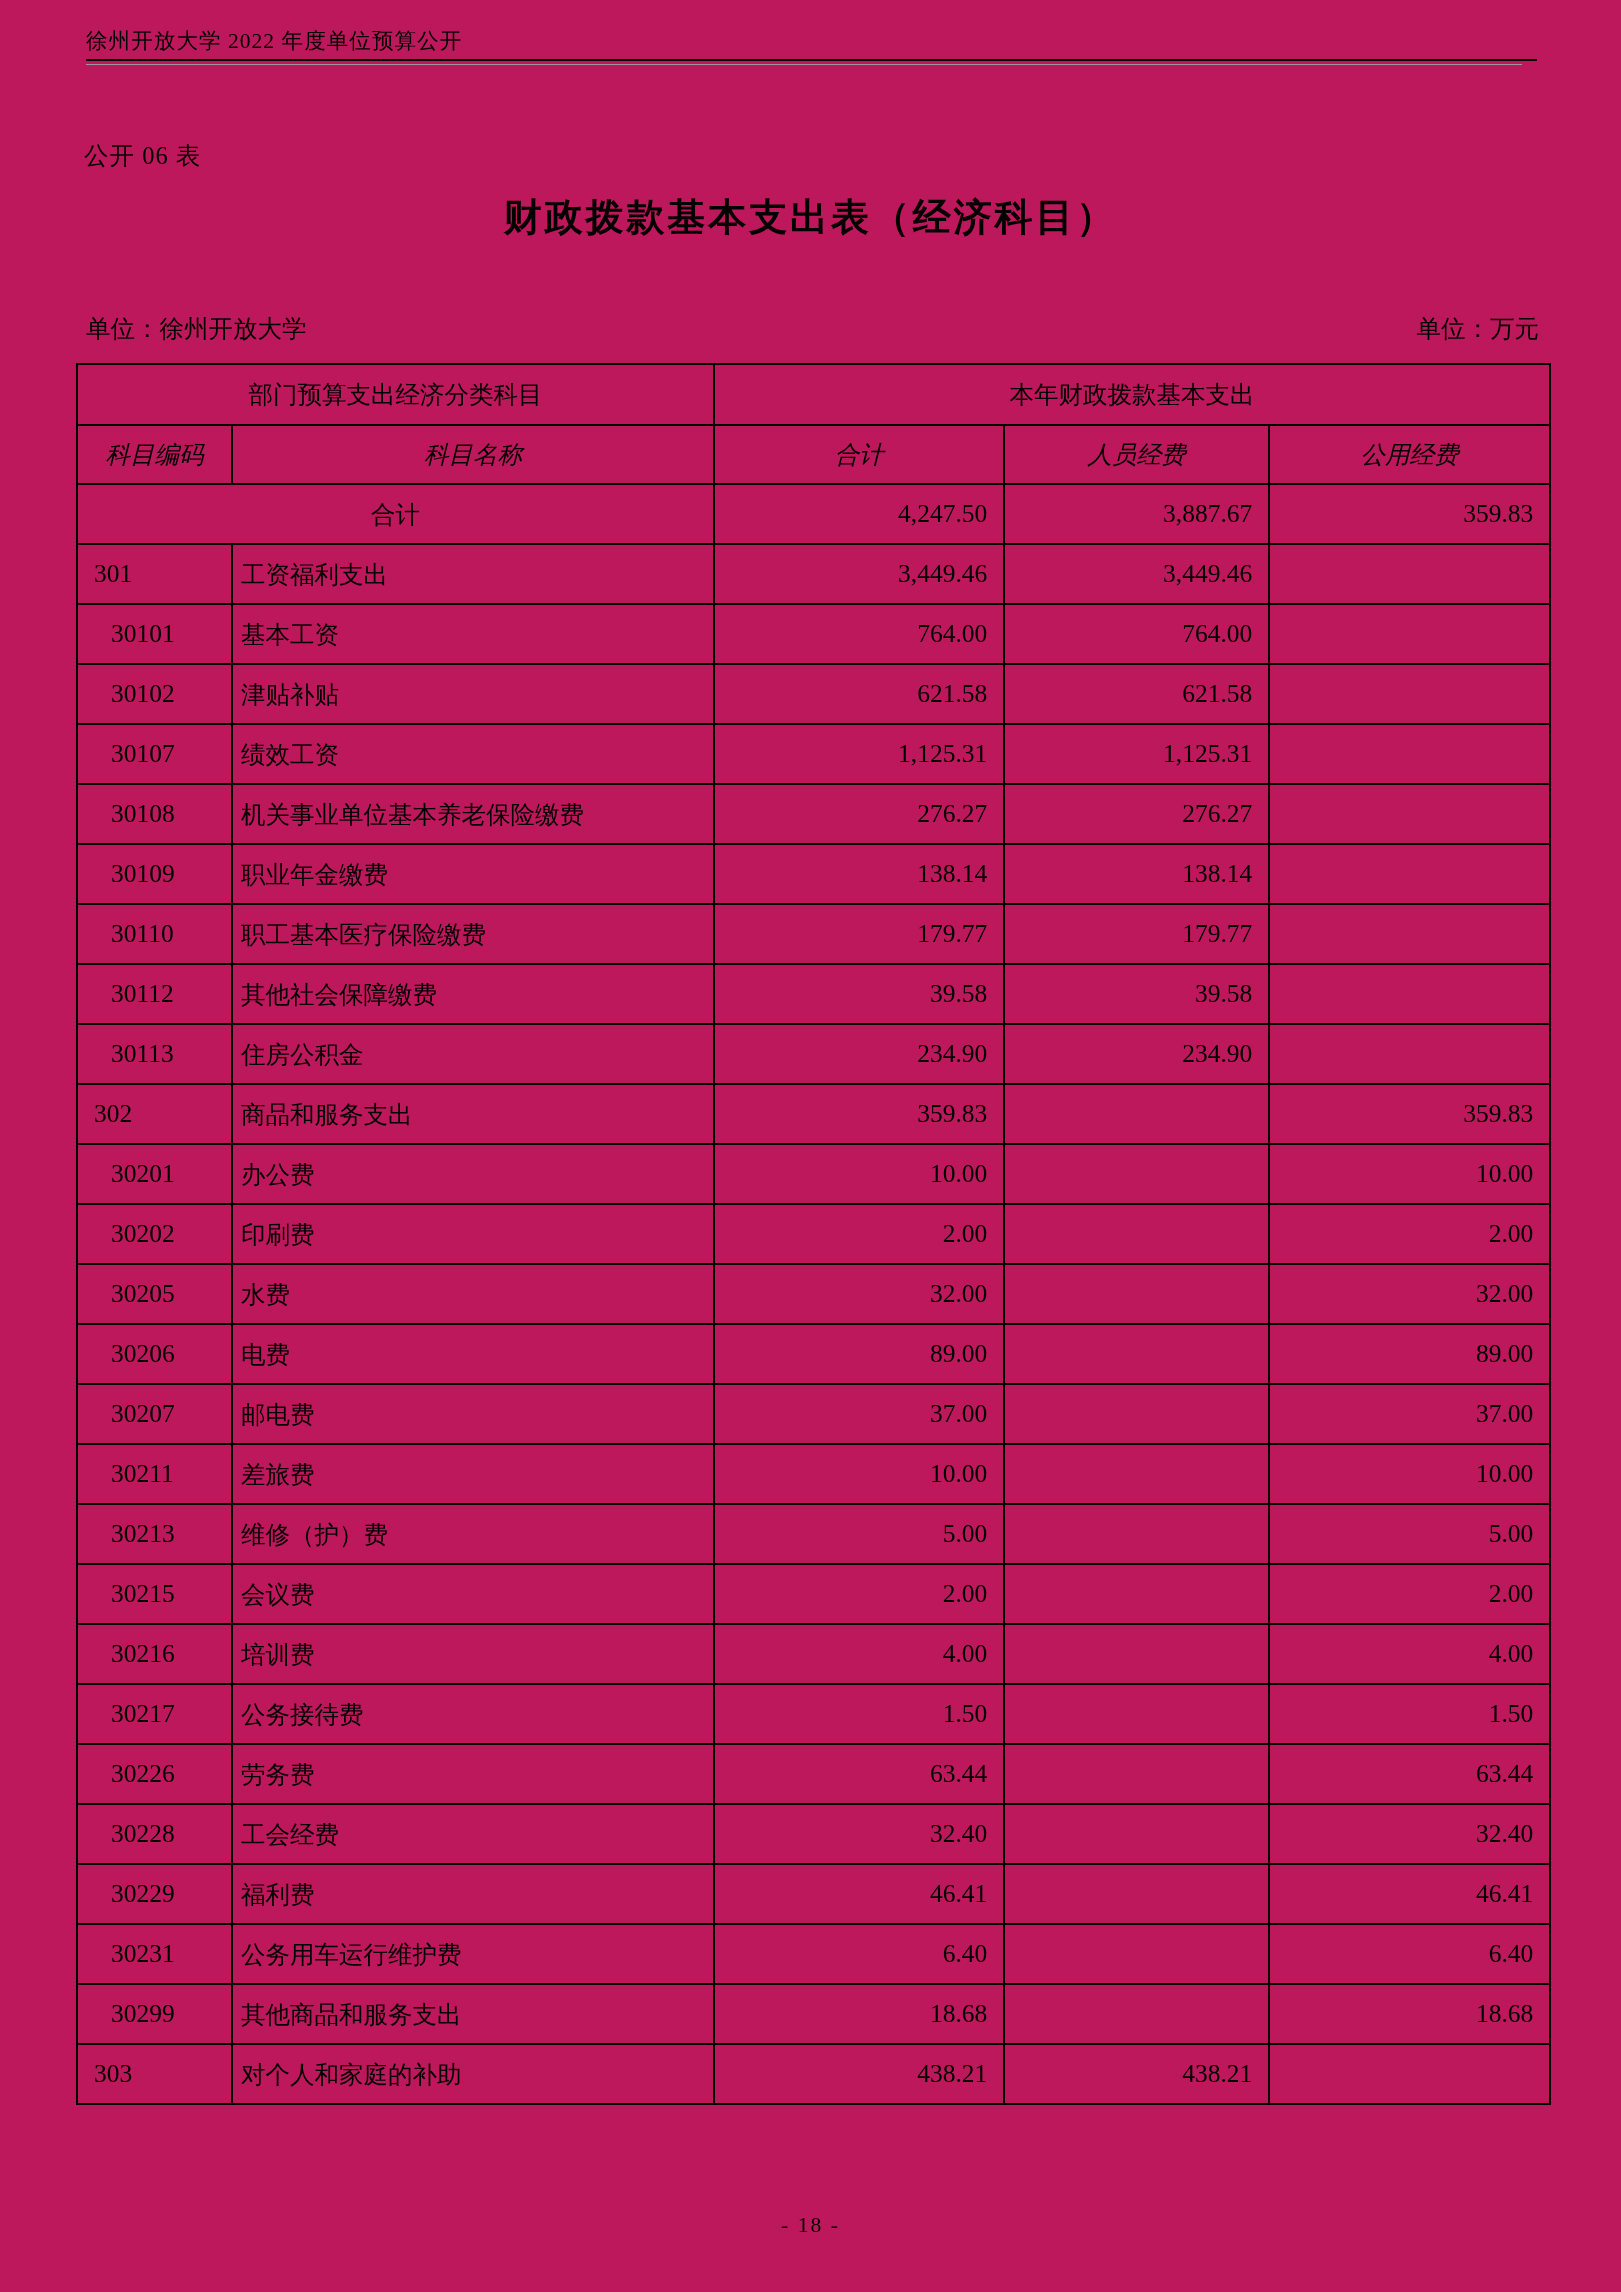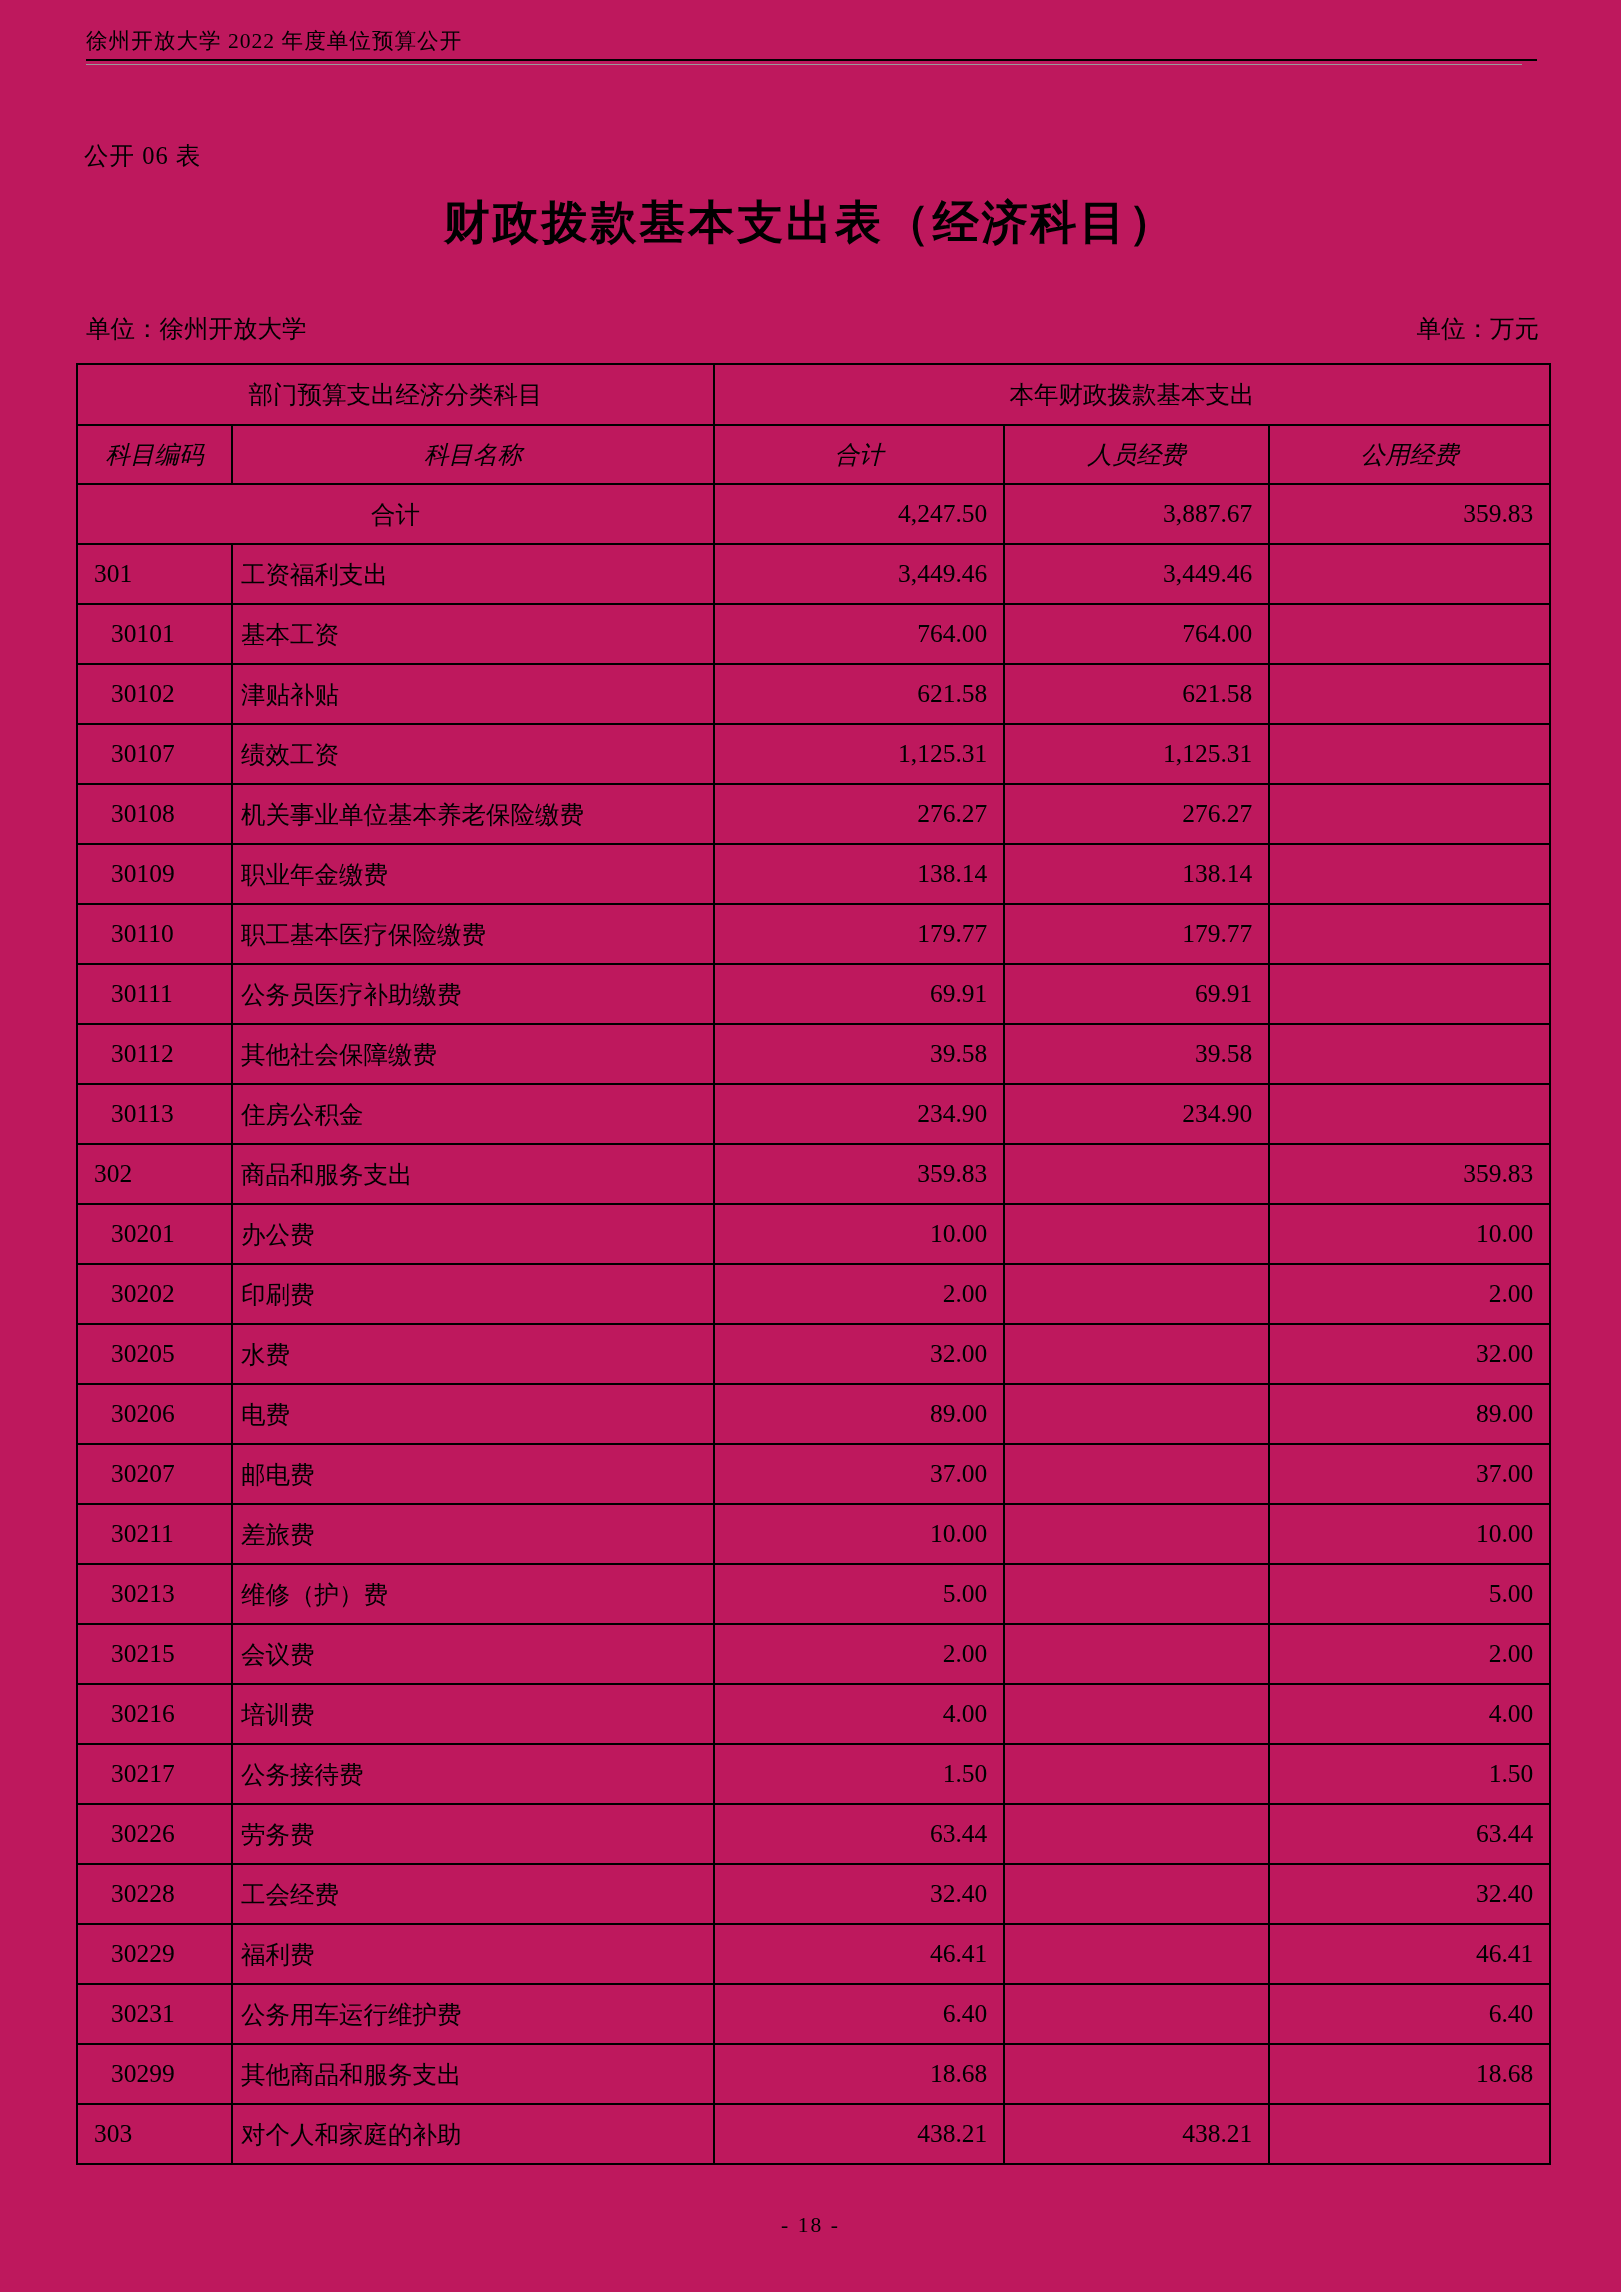--- a/index.html
+++ b/index.html
@@ -41,21 +41,21 @@
     font-size: 24.5px;
     letter-spacing: 1px;
   }
 
   .doc-title {
     position: absolute;
     left: 0;
     top: 192px;
     width: 100%;
     text-align: center;
-    font-size: 46px;
+    font-size: 38px;
     font-weight: bold;
     letter-spacing: 2.9px;
   }
 
   .unit-row {
     position: absolute;
     left: 86px;
     top: 312px;
     width: 1453px;
     display: flex;
@@ -191,27 +191,20 @@
           <td class="num"></td>
         </tr>
         <tr>
           <td class="code lvl2">30110</td>
           <td class="name">职工基本医疗保险缴费</td>
           <td class="num">179.77</td>
           <td class="num">179.77</td>
           <td class="num"></td>
         </tr>
         <tr>
-          <td class="code lvl2">30111</td>
-          <td class="name">公务员医疗补助缴费</td>
-          <td class="num">69.91</td>
-          <td class="num">69.91</td>
-          <td class="num"></td>
-        </tr>
-        <tr>
           <td class="code lvl2">30112</td>
           <td class="name">其他社会保障缴费</td>
           <td class="num">39.58</td>
           <td class="num">39.58</td>
           <td class="num"></td>
         </tr>
         <tr>
           <td class="code lvl2">30113</td>
           <td class="name">住房公积金</td>
           <td class="num">234.90</td>

